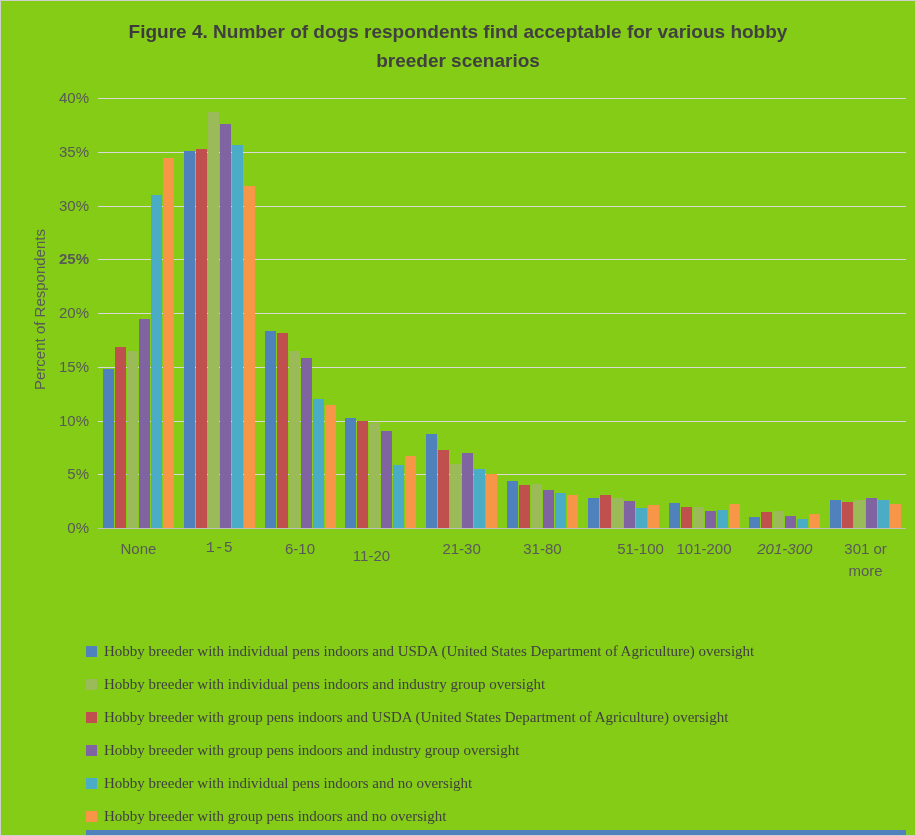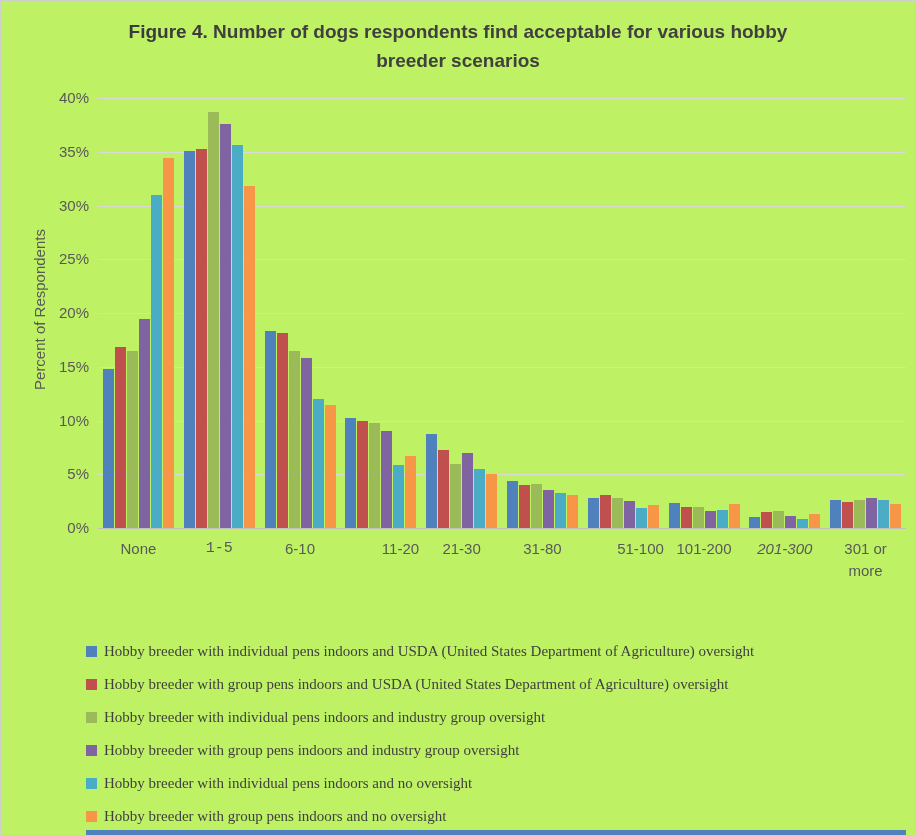--- a/index.html
+++ b/index.html
@@ -1,20 +1,20 @@
 <!DOCTYPE html>
 <html><head>
 <meta charset="utf-8">
 <style>
   html,body{margin:0;padding:0;background:#fff;}
   #frame{
     position:relative;
     width:914px;height:834px;
     border:1px solid #cfcfcf;
-    background:#bef264;
+    background:#84cc16;
     font-family:"Liberation Sans", sans-serif;
     overflow:hidden;
   }
   #title{
     position:absolute;top:16px;left:0;right:0;
     margin:0 auto;width:660px;
     text-align:center;
     font-size:19px;line-height:1.55;
     color:#404040;font-weight:600;
   }
@@ -182,26 +182,26 @@
       </div>
     </div>
 
 
   <div id="legend">
       <div class="legend-item">
         <span class="legend-swatch" style="background: rgb(79, 129, 189);"></span>
         <span class="legend-label">Hobby breeder with individual pens indoors and USDA (United States Department of Agriculture) oversight</span>
       </div>
       <div class="legend-item">
+        <span class="legend-swatch" style="background: rgb(155, 187, 89);"></span>
+        <span class="legend-label">Hobby breeder with individual pens indoors and industry group oversight</span>
+      </div>
+      <div class="legend-item">
         <span class="legend-swatch" style="background: rgb(192, 80, 77);"></span>
         <span class="legend-label">Hobby breeder with group pens indoors and USDA (United States Department of Agriculture) oversight</span>
-      </div>
-      <div class="legend-item">
-        <span class="legend-swatch" style="background: rgb(155, 187, 89);"></span>
-        <span class="legend-label">Hobby breeder with individual pens indoors and industry group oversight</span>
       </div>
       <div class="legend-item">
         <span class="legend-swatch" style="background: rgb(128, 100, 162);"></span>
         <span class="legend-label">Hobby breeder with group pens indoors and industry group oversight</span>
       </div>
       <div class="legend-item">
         <span class="legend-swatch" style="background: rgb(75, 172, 198);"></span>
         <span class="legend-label">Hobby breeder with individual pens indoors and no oversight</span>
       </div>
       <div class="legend-item">
@@ -209,27 +209,27 @@
         <span class="legend-label">Hobby breeder with group pens indoors and no oversight</span>
       </div>
     </div>
 
   <div id="bottom-crop"></div>
 <div class="ytick" style="top: 527px;">0%</div>
     <div class="ytick" style="top: 473.25px;">5%</div>
     <div class="ytick" style="top: 419.5px;">10%</div>
     <div class="ytick" style="top: 365.75px;">15%</div>
     <div class="ytick" style="top: 312px;">20%</div>
-    <div class="ytick" style="top: 258.25px;">25%</div>
+    <div class="ytick" style="top: 258.25px; font-weight: bold;">25%</div>
     <div class="ytick" style="top: 204.5px;">30%</div>
     <div class="ytick" style="top: 150.75px;">35%</div>
     <div class="ytick" style="top: 97px;">40%</div>
     <div class="xtick" style="left: 96.9px;"><span>None</span></div>
     <div class="xtick" style="left: 177.7px; font-family: Liberation Mono, monospace;"><span>1-5</span></div>
     <div class="xtick" style="left: 258.5px;"><span>6-10</span></div>
-    <div class="xtick" style="left: 359px;"><span>11-20</span></div>
+    <div class="xtick" style="left: 330px; margin-top: 7px;"><span>11-20</span></div>
     <div class="xtick" style="left: 420.1px;"><span>21-30</span></div>
     <div class="xtick" style="left: 500.9px;"><span>31-80</span></div>
     <div class="xtick" style="left: 599px;"><span>51-100</span></div>
     <div class="xtick" style="left: 662.5px;"><span>101-200</span></div>
     <div class="xtick" style="left: 743.3px; font-style: italic;"><span>201-300</span></div>
     <div class="xtick" style="left: 824.1px;"><span>301 or more</span></div>
   </div>
 
 </body></html>

